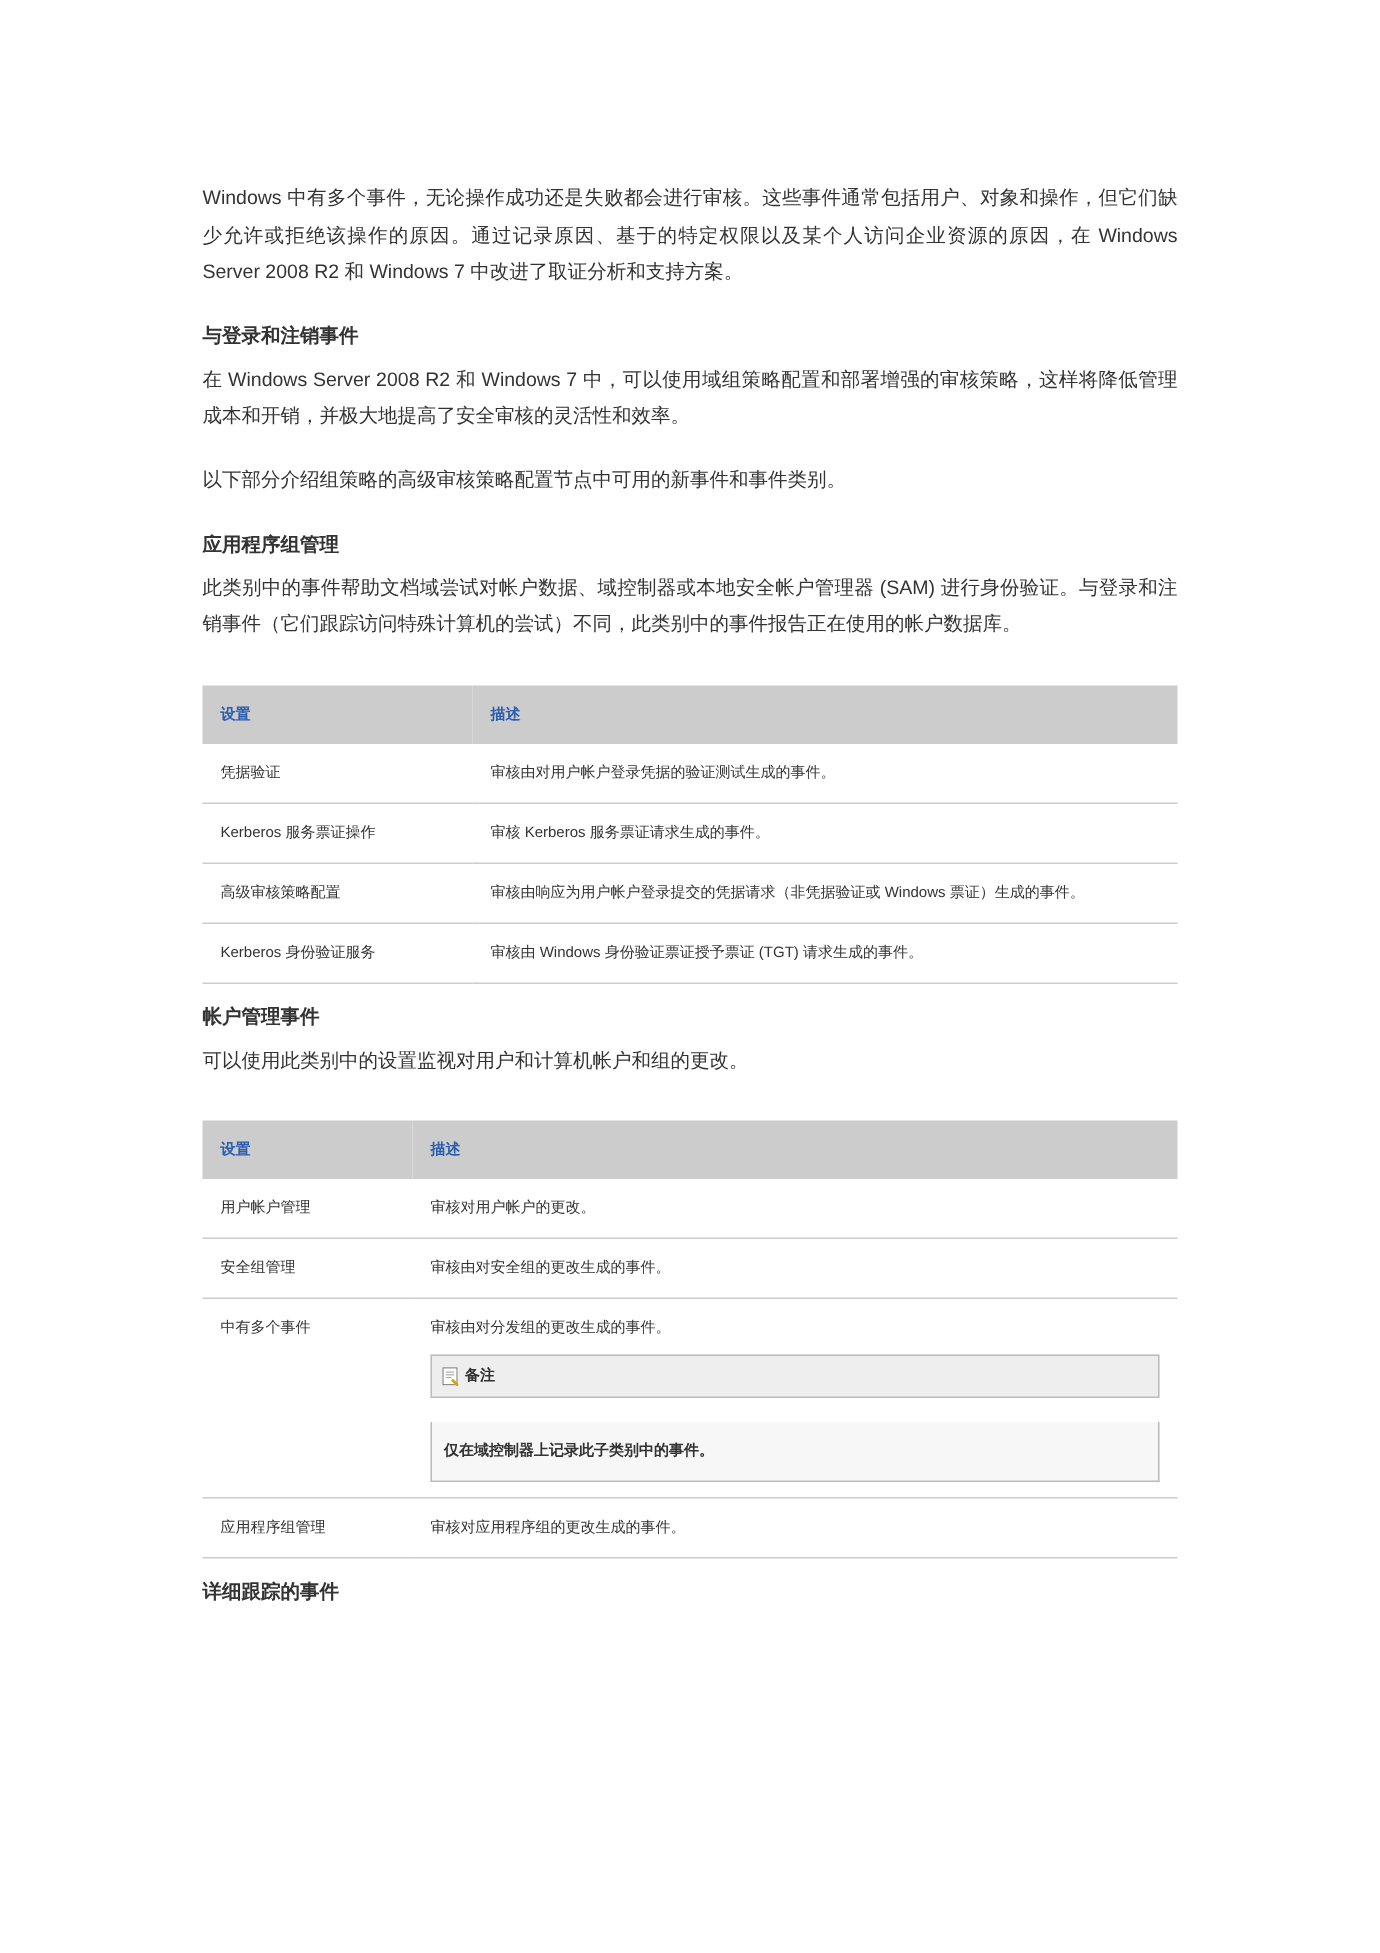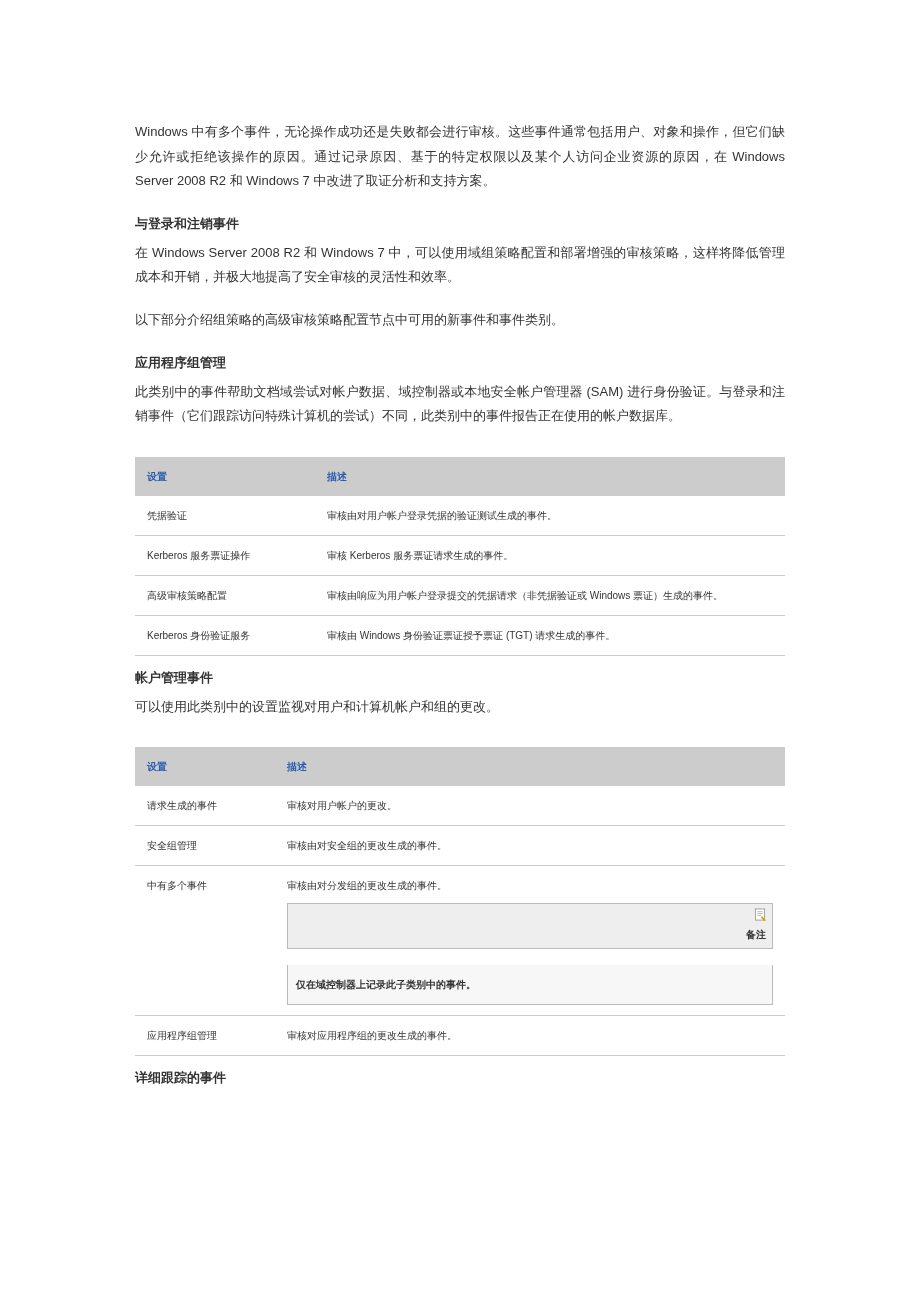--- a/index.html
+++ b/index.html
@@ -46,23 +46,22 @@
   table.t1 col.c1 { width: 180px; }
   table.t2 col.c1 { width: 140px; }
   .note-box-header {
     background: #eee;
     border: 1px solid #bbb;
     padding: 4px 6px;
     margin-top: 8px;
     margin-bottom: 16px;
     font-weight: bold;
     display: flex;
-    align-items: flex-end;
+    align-items: center;
     gap: 4px;
-    flex-direction: column;
   }
   .note-box-body {
     background: #f7f7f7;
     border: 1px solid #bbb;
     border-top: none;
     padding: 10px 8px;
     margin-top: 10px;
     font-weight: bold;
   }
   .note-icon {
@@ -125,21 +124,21 @@
       <col>
     </colgroup>
   <thead>
     <tr>
       <th>设置</th>
       <th>描述</th>
     </tr>
   </thead>
   <tbody>
     <tr>
-      <td>请求生成的事件</td>
+      <td>用户帐户管理</td>
       <td>审核对用户帐户的更改。</td>
     </tr>
     <tr>
       <td>安全组管理</td>
       <td>审核由对安全组的更改生成的事件。</td>
     </tr>
     <tr>
       <td>中有多个事件</td>
       <td>
         <span>审核由对分发组的更改生成的事件。</span>

